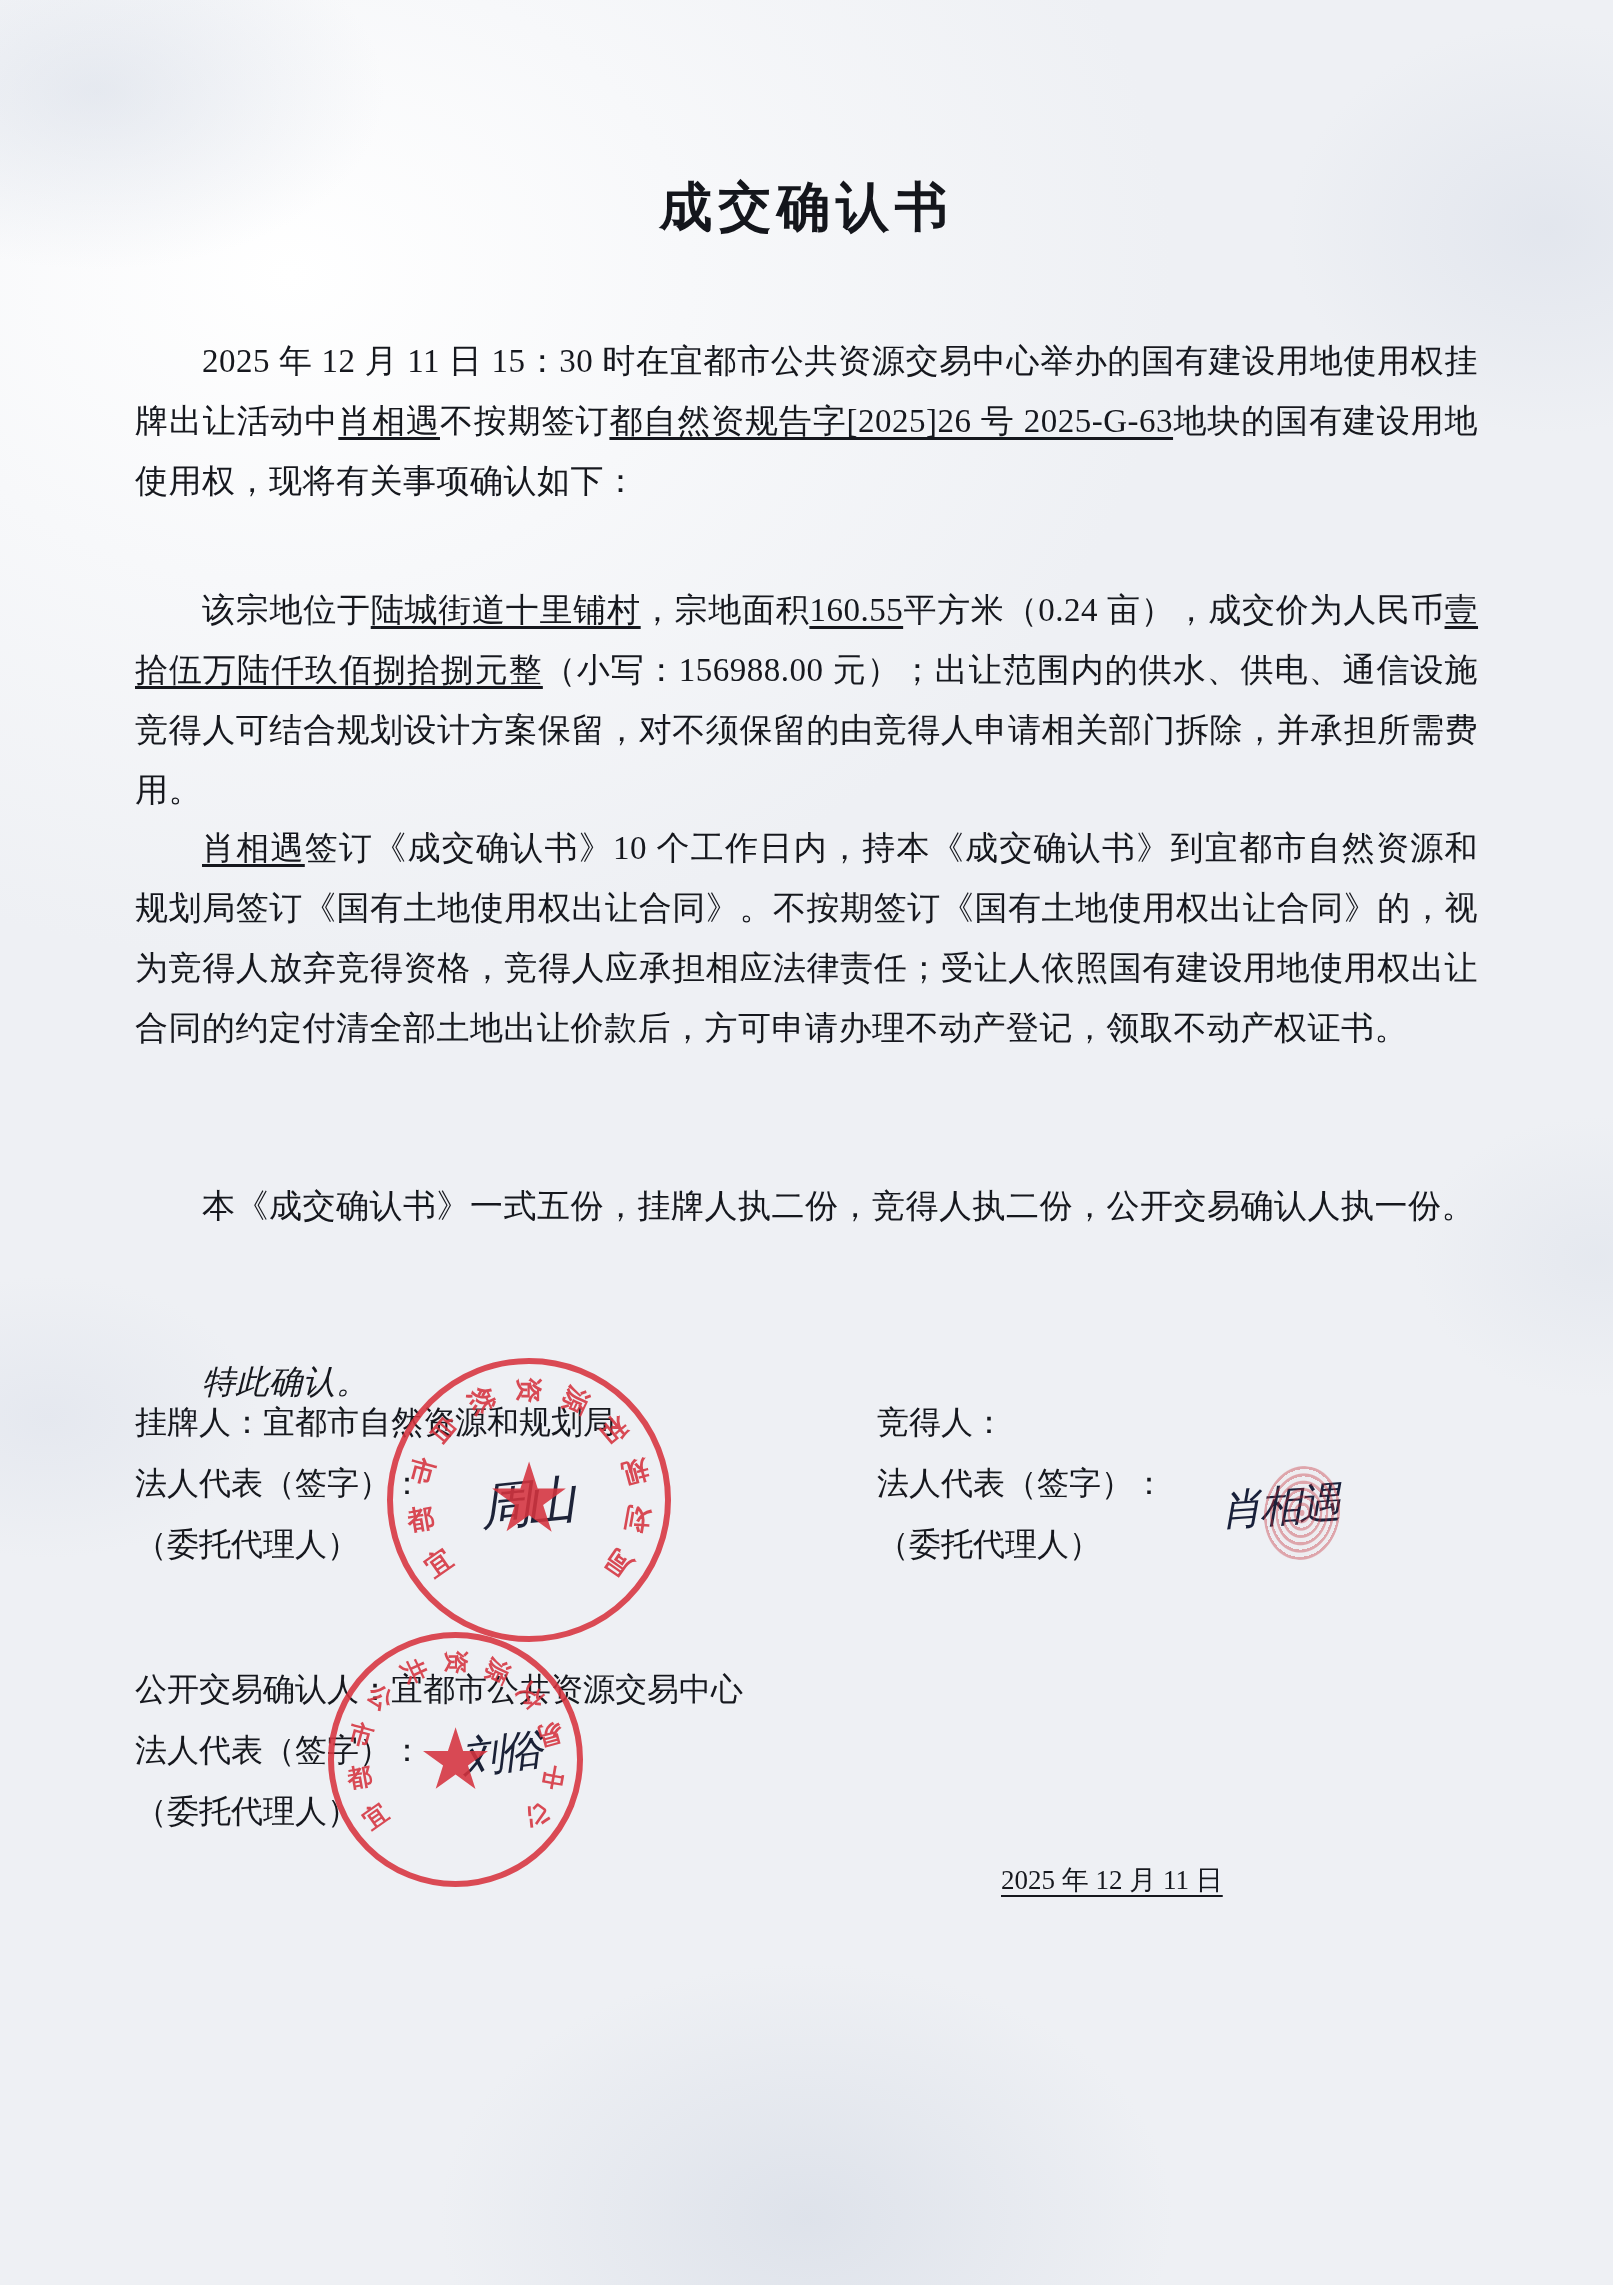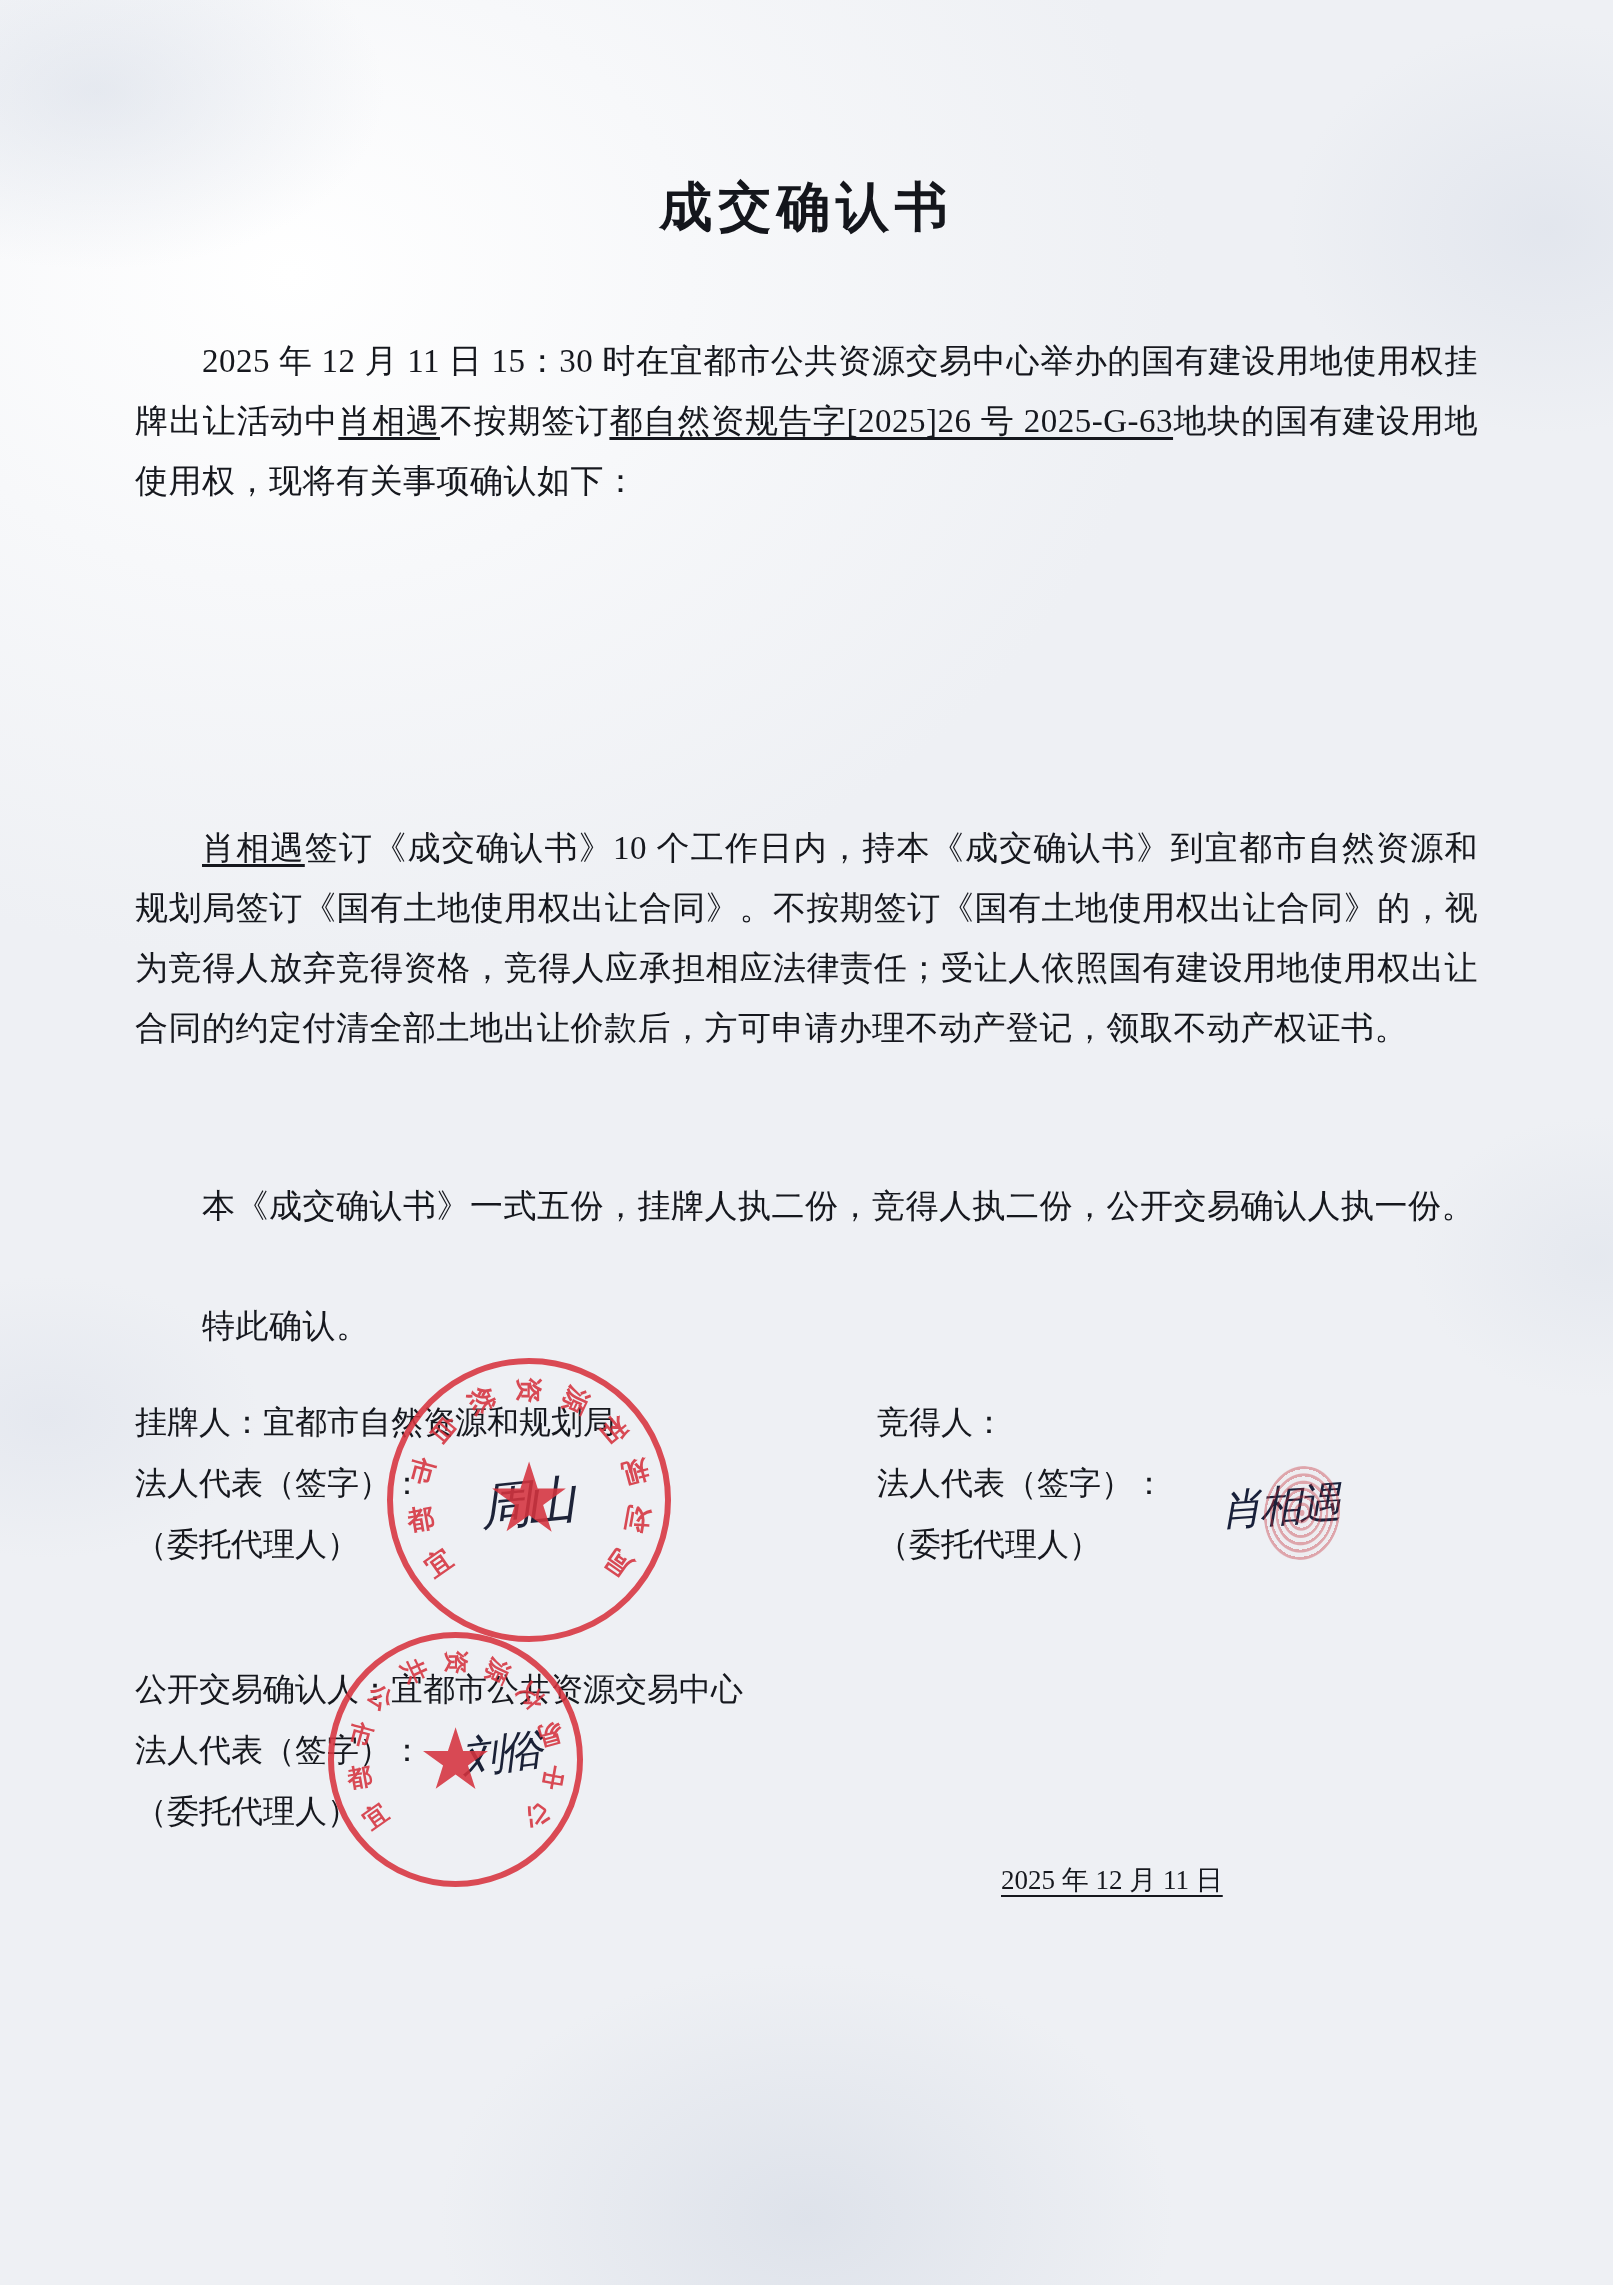--- a/index.html
+++ b/index.html
@@ -68,21 +68,21 @@
     letter-spacing: 0.5px;
     text-align: justify;
   }
   .p { margin: 0 0 0 0; text-indent: 67px; }
   .u { text-decoration: underline; text-underline-offset: 4.9px; }
 
   #para1 { top: 331px; }
   #para2 { top: 580px; }
   #para3 { top: 818px; }
   #para4 { top: 1176px; }
-  #para5 { top: 1296px; }
+  #para5 { top: 1352px; font-style: italic; }
 
   
   .sig-left {
     position: absolute;
     left: 135px;
     top: 1392px;
     width: 725px;
     font-size: 32px;
     line-height: 61px;
     color: #16181e;
@@ -212,20 +212,23 @@
 
 <div id="page">
   <div class="content">
 
     <div class="doc-title">成交确认书</div>
 
     <div class="body-block" id="para1">
       <p class="p"><span>2025 年 12 月 11 日 15：30 时在宜都市公共资源交易中心举办的国有建设用地使用权挂牌出让活动中</span><span class="u">肖相遇</span><span>不按期签订</span><span class="u">都自然资规告字[2025]26 号 2025-G-63</span><span>地块的国有建设用地使用权，现将有关事项确认如下：</span></p>
     </div>
 
+    <div class="body-block" id="para2">
+      <p class="p"><span>该宗地位于</span><span class="u">陆城街道十里铺村</span><span>，宗地面积</span><span class="u">160.55</span><span>平方米（0.24 亩），成交价为人民币</span><span class="u">壹拾伍万陆仟玖佰捌拾捌元整</span><span>（小写：156988.00 元）；出让范围内的供水、供电、通信设施竞得人可结合规划设计方案保留，对不须保留的由竞得人申请相关部门拆除，并承担所需费用。</span></p>
+    </div>
 
     <div class="body-block" id="para3">
       <p class="p"><span class="u">肖相遇</span><span>签订《成交确认书》10 个工作日内，持本《成交确认书》到宜都市自然资源和规划局签订《国有土地使用权出让合同》。不按期签订《国有土地使用权出让合同》的，视为竞得人放弃竞得资格，竞得人应承担相应法律责任；受让人依照国有建设用地使用权出让合同的约定付清全部土地出让价款后，方可申请办理不动产登记，领取不动产权证书。</span></p>
     </div>
 
     <div class="body-block" id="para4">
       <p class="p">本《成交确认书》一式五份，挂牌人执二份，竞得人执二份，公开交易确认人执一份。</p>
     </div>
 
     <div class="body-block" id="para5">

